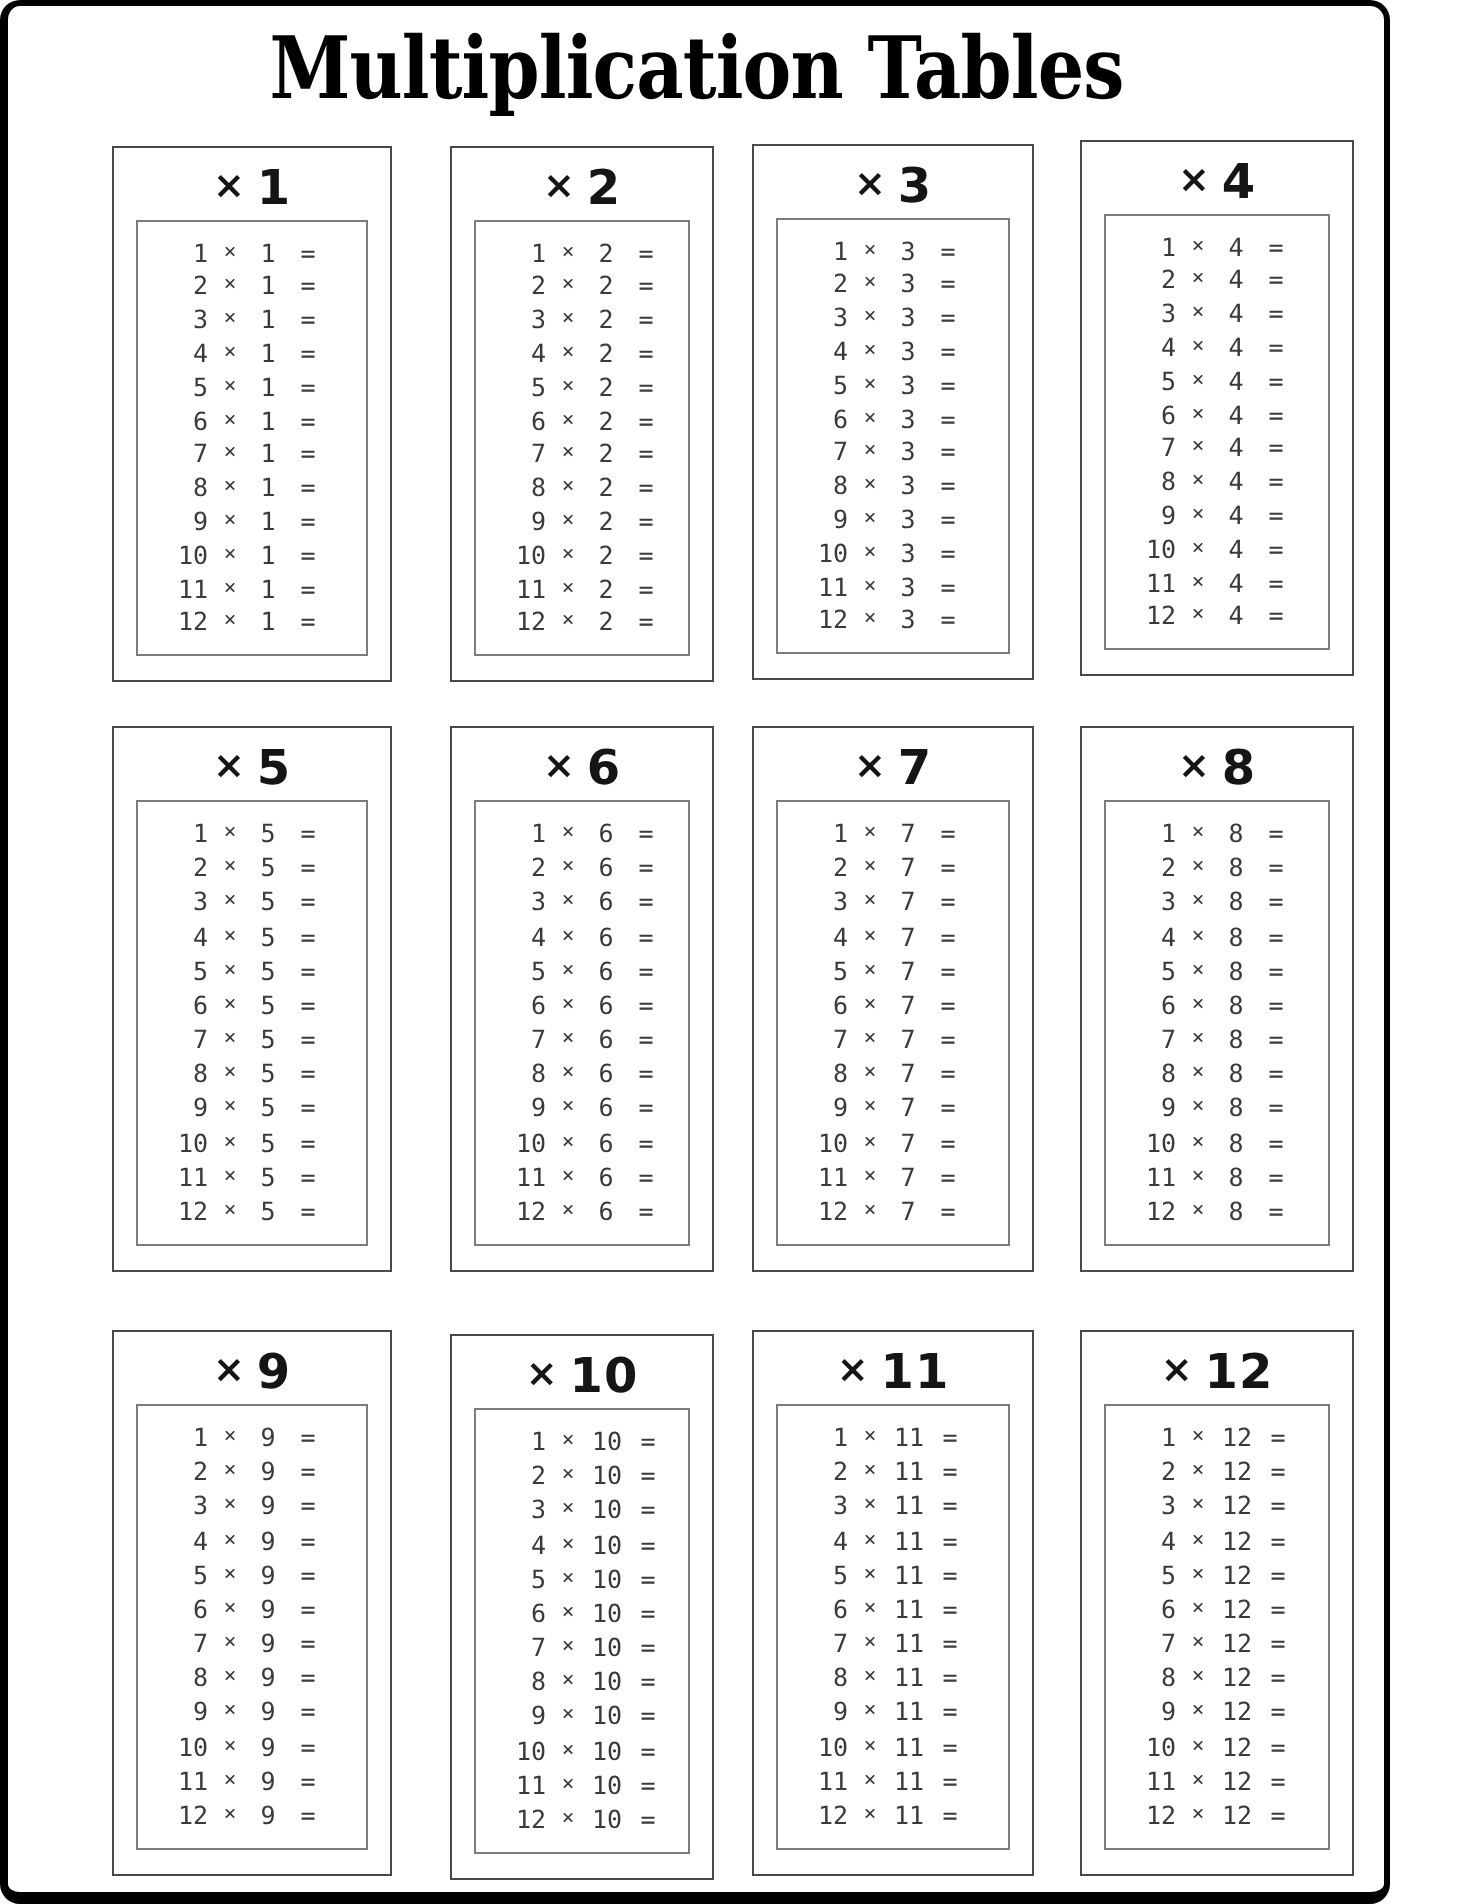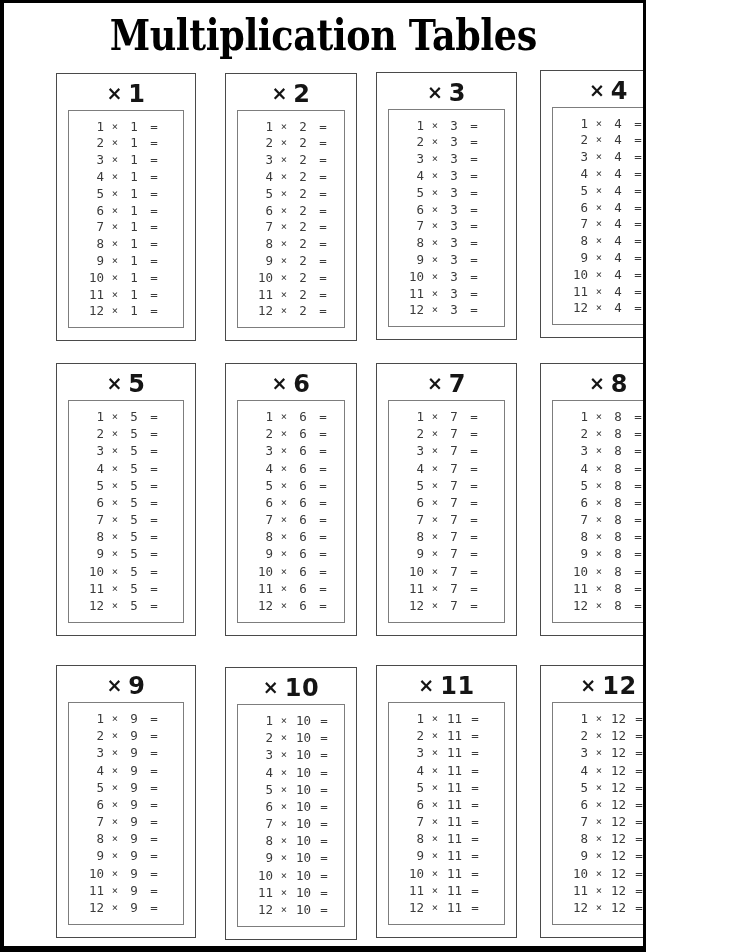--- a/index.html
+++ b/index.html
@@ -6,27 +6,28 @@
     --frame: #000000;
     --card-border: #4a4a4a;
     --inner-border: #7d7d7d;
     --row-text: #3a3a3a;
     --header-text: #151515;
     --background: #ffffff;
   }
   * { box-sizing: border-box; }
   html, body { margin: 0; padding: 0; background: #fff; }
   .page {
-    width: 646px;
+    width: 695px;
     height: 952px;
     background: var(--background);
     border-style: solid;
     border-color: var(--frame);
     border-width: 3px 3px 6px 4px;
     overflow: hidden;
+    border-radius: 10px;
   }
   .title {
     margin: 9px 0 0;
     text-align: center;
     font-family: "DejaVu Serif", "Liberation Serif", serif;
     font-weight: 700;
     font-size: 43px;
     line-height: 1.1;
     color: #000;
     white-space: nowrap;

